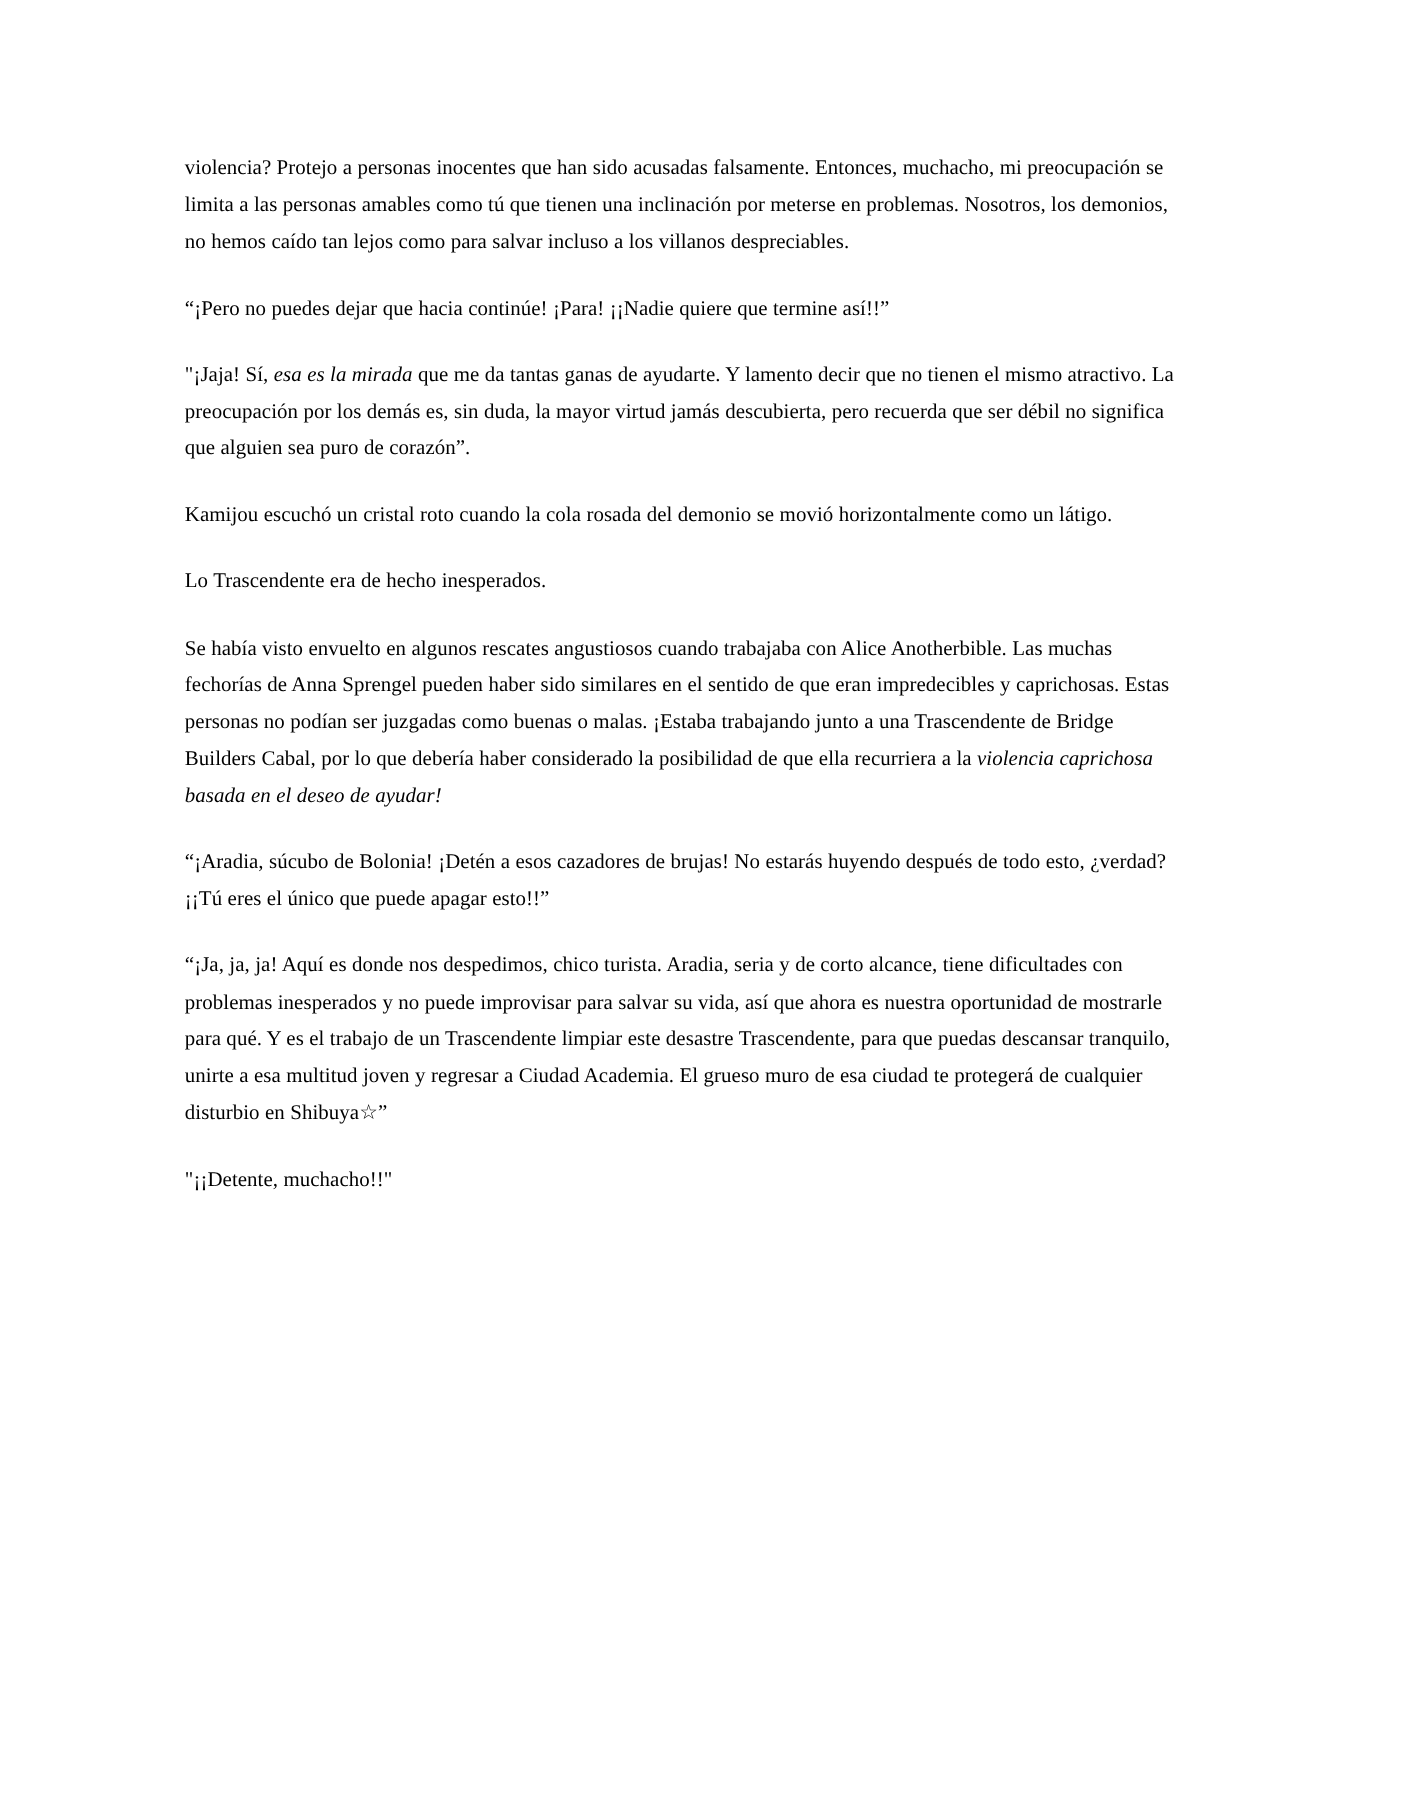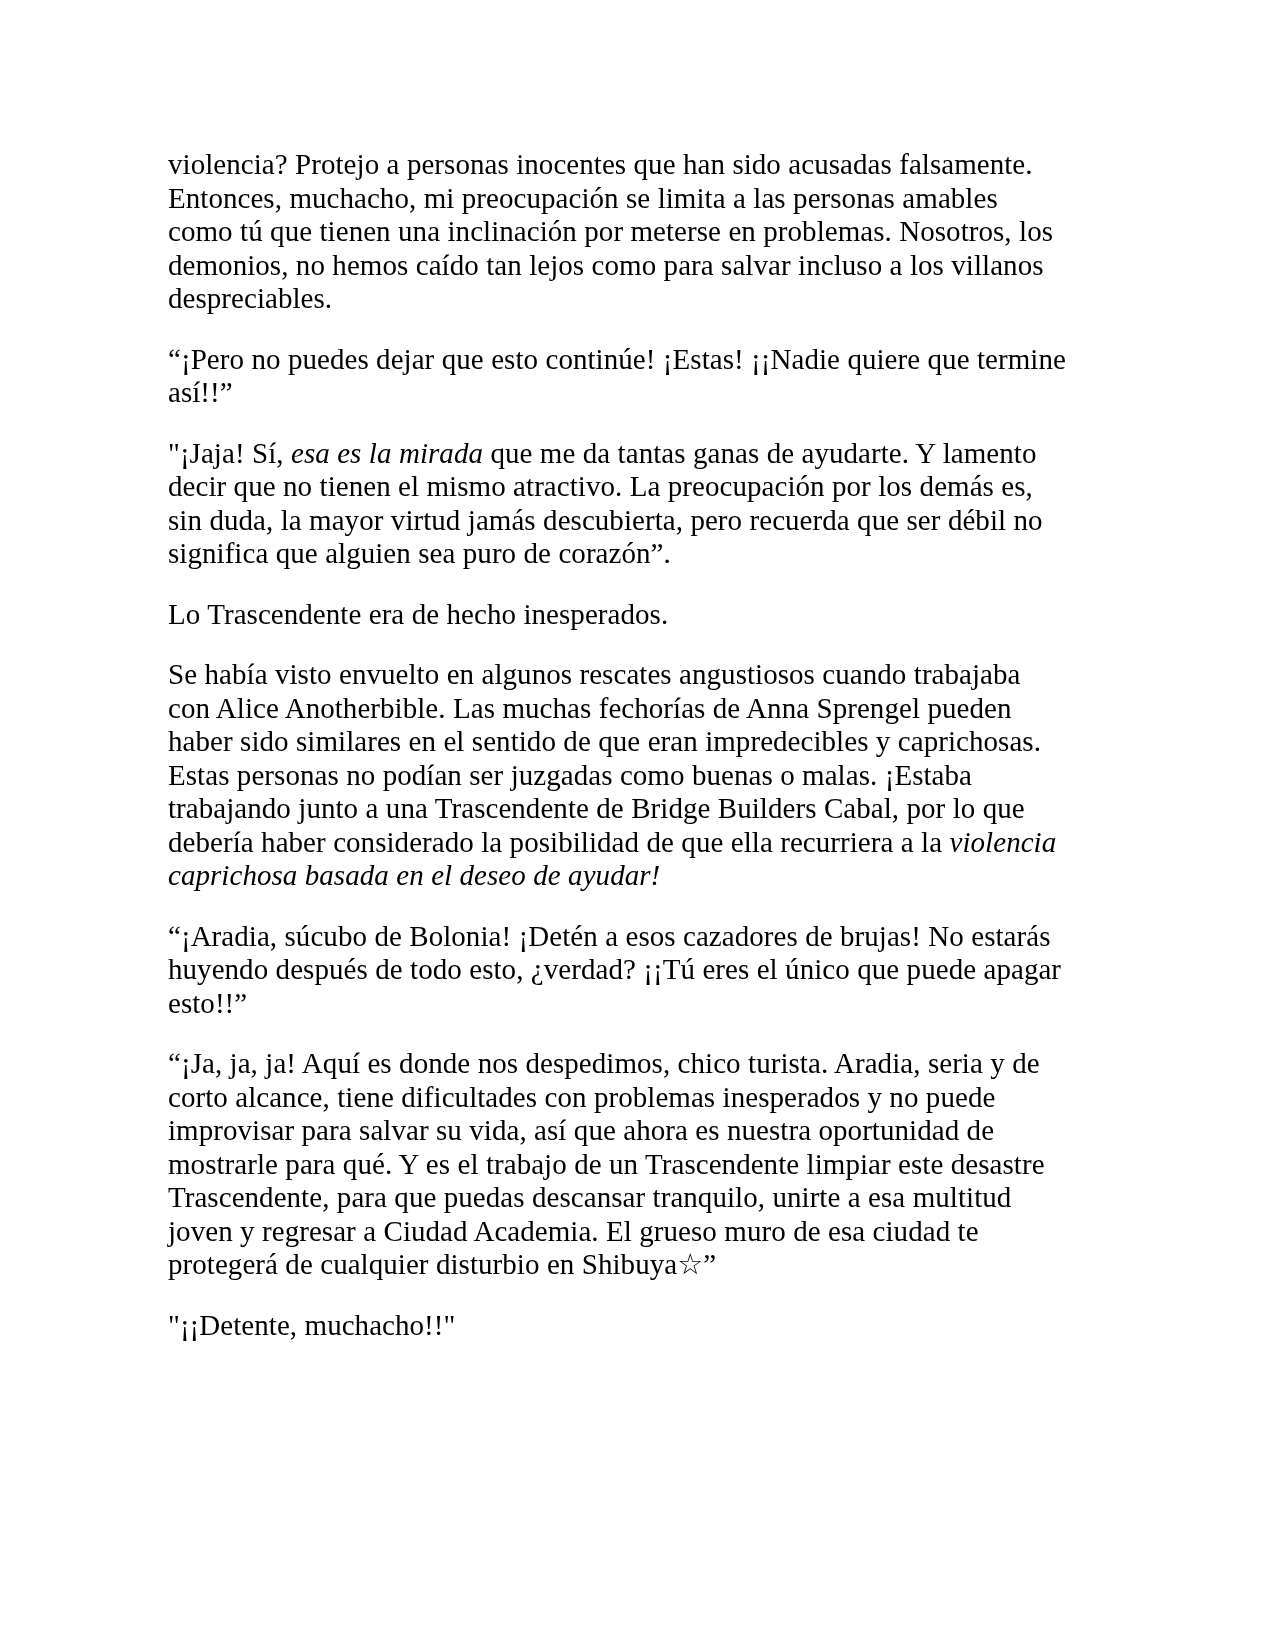--- a/index.html
+++ b/index.html
@@ -19,22 +19,22 @@
     width: 1275px;
     height: 1650px;
     background: #ffffff;
     box-sizing: border-box;
     padding: 136px 168px 0 168px;
   }
   .body-copy {
     width: 900px;
   }
   p.para {
-    margin: 12px 0 27px 0;
-    font-size: 29px;
+    margin: 0 0 27px 0;
+    font-size: 19px;
     line-height: 33.5px;
     text-align: left;
     word-spacing: 0.1px;
     letter-spacing: 0.05px;
   }
   p.para:last-child {
     margin-bottom: 0;
   }
   em.italic {
     font-style: italic;
@@ -42,21 +42,22 @@
   .star {
     font-style: normal;
   }
 </style>
 </head>
 <body style="background: rgb(255, 255, 255); color: rgb(0, 0, 0);">
 
 <div class="page">
   <div class="body-copy">
       <p class="para"><span>violencia? Protejo a personas inocentes que han sido acusadas falsamente. Entonces, muchacho, mi preocupación se limita a las personas amables como tú que tienen una inclinación por meterse en problemas. Nosotros, los demonios, no hemos caído tan lejos como para salvar incluso a los villanos despreciables.</span></p>
-      <p class="para"><span>“¡Pero no puedes dejar que esto continúe! ¡Estas! ¡¡Nadie quiere que termine así!!”</span></p>
+      <p class="para"><span>“¡Pero no puedes dejar que hacia continúe! ¡Para! ¡¡Nadie quiere que termine así!!”</span></p>
       <p class="para"><span>"¡Jaja! Sí, </span><em class="italic">esa es la mirada</em><span> que me da tantas ganas de ayudarte. Y lamento decir que no tienen el mismo atractivo. La preocupación por los demás es, sin duda, la mayor virtud jamás descubierta, pero recuerda que ser débil no significa que alguien sea puro de corazón”.</span></p>
+      <p class="para"><span>Kamijou escuchó un cristal roto cuando la cola rosada del demonio se movió horizontalmente como un látigo.</span></p>
       <p class="para"><span>Lo Trascendente era de hecho inesperados.</span></p>
       <p class="para"><span>Se había visto envuelto en algunos rescates angustiosos cuando trabajaba con Alice Anotherbible. Las muchas fechorías de Anna Sprengel pueden haber sido similares en el sentido de que eran impredecibles y caprichosas. Estas personas no podían ser juzgadas como buenas o malas. ¡Estaba trabajando junto a una Trascendente de Bridge Builders Cabal, por lo que debería haber considerado la posibilidad de que ella recurriera a la </span><em class="italic">violencia caprichosa basada en el deseo de ayudar!</em></p>
       <p class="para"><span>“¡Aradia, súcubo de Bolonia! ¡Detén a esos cazadores de brujas! No estarás huyendo después de todo esto, ¿verdad? ¡¡Tú eres el único que puede apagar esto!!”</span></p>
       <p class="para"><span>“¡Ja, ja, ja! Aquí es donde nos despedimos, chico turista. Aradia, seria y de corto alcance, tiene dificultades con problemas inesperados y no puede improvisar para salvar su vida, así que ahora es nuestra oportunidad de mostrarle para qué. Y es el trabajo de un Trascendente limpiar este desastre Trascendente, para que puedas descansar tranquilo, unirte a esa multitud joven y regresar a Ciudad Academia. El grueso muro de esa ciudad te protegerá de cualquier disturbio en Shibuya</span><span class="star">☆</span><span>”</span></p>
       <p class="para"><span>"¡¡Detente, muchacho!!"</span></p>
     </div>
 </div>
 
 </body></html>

